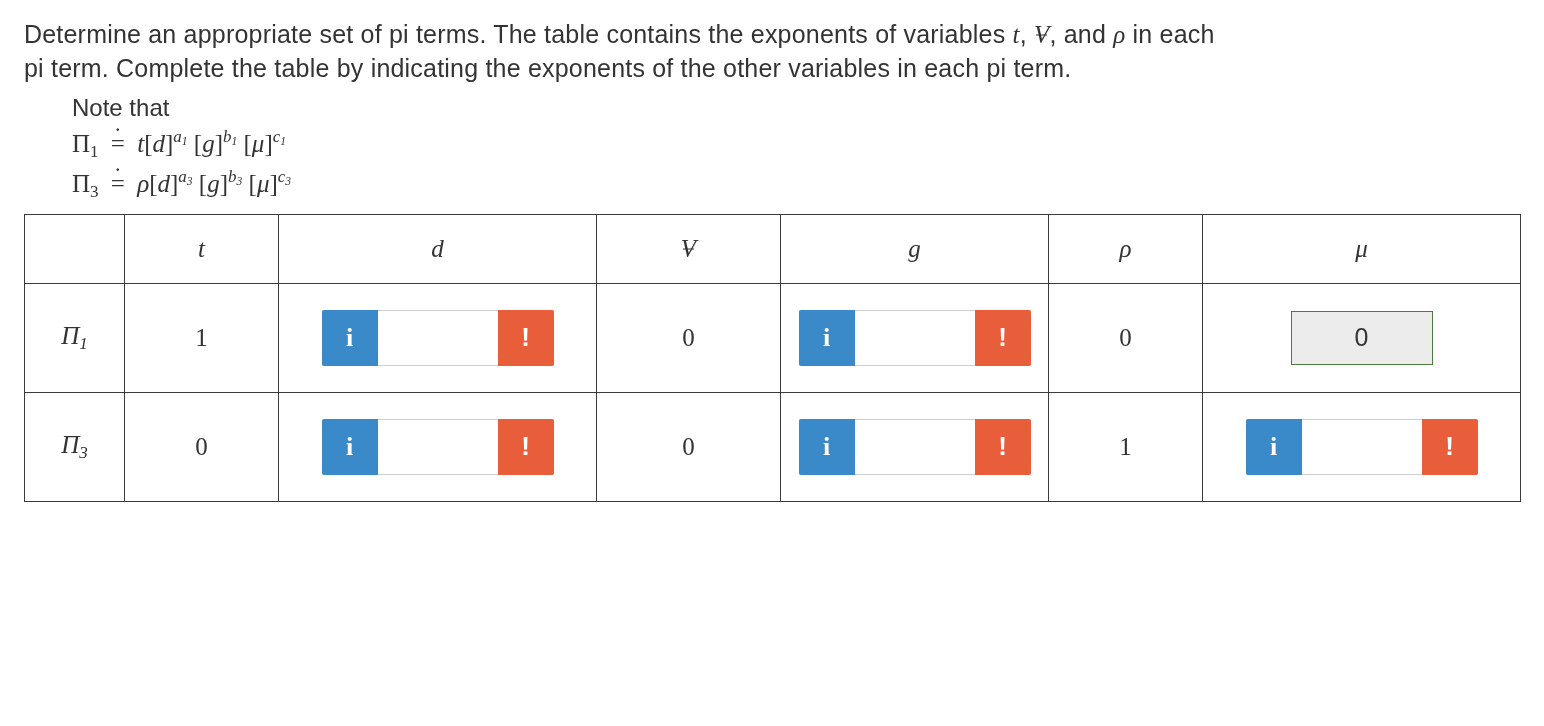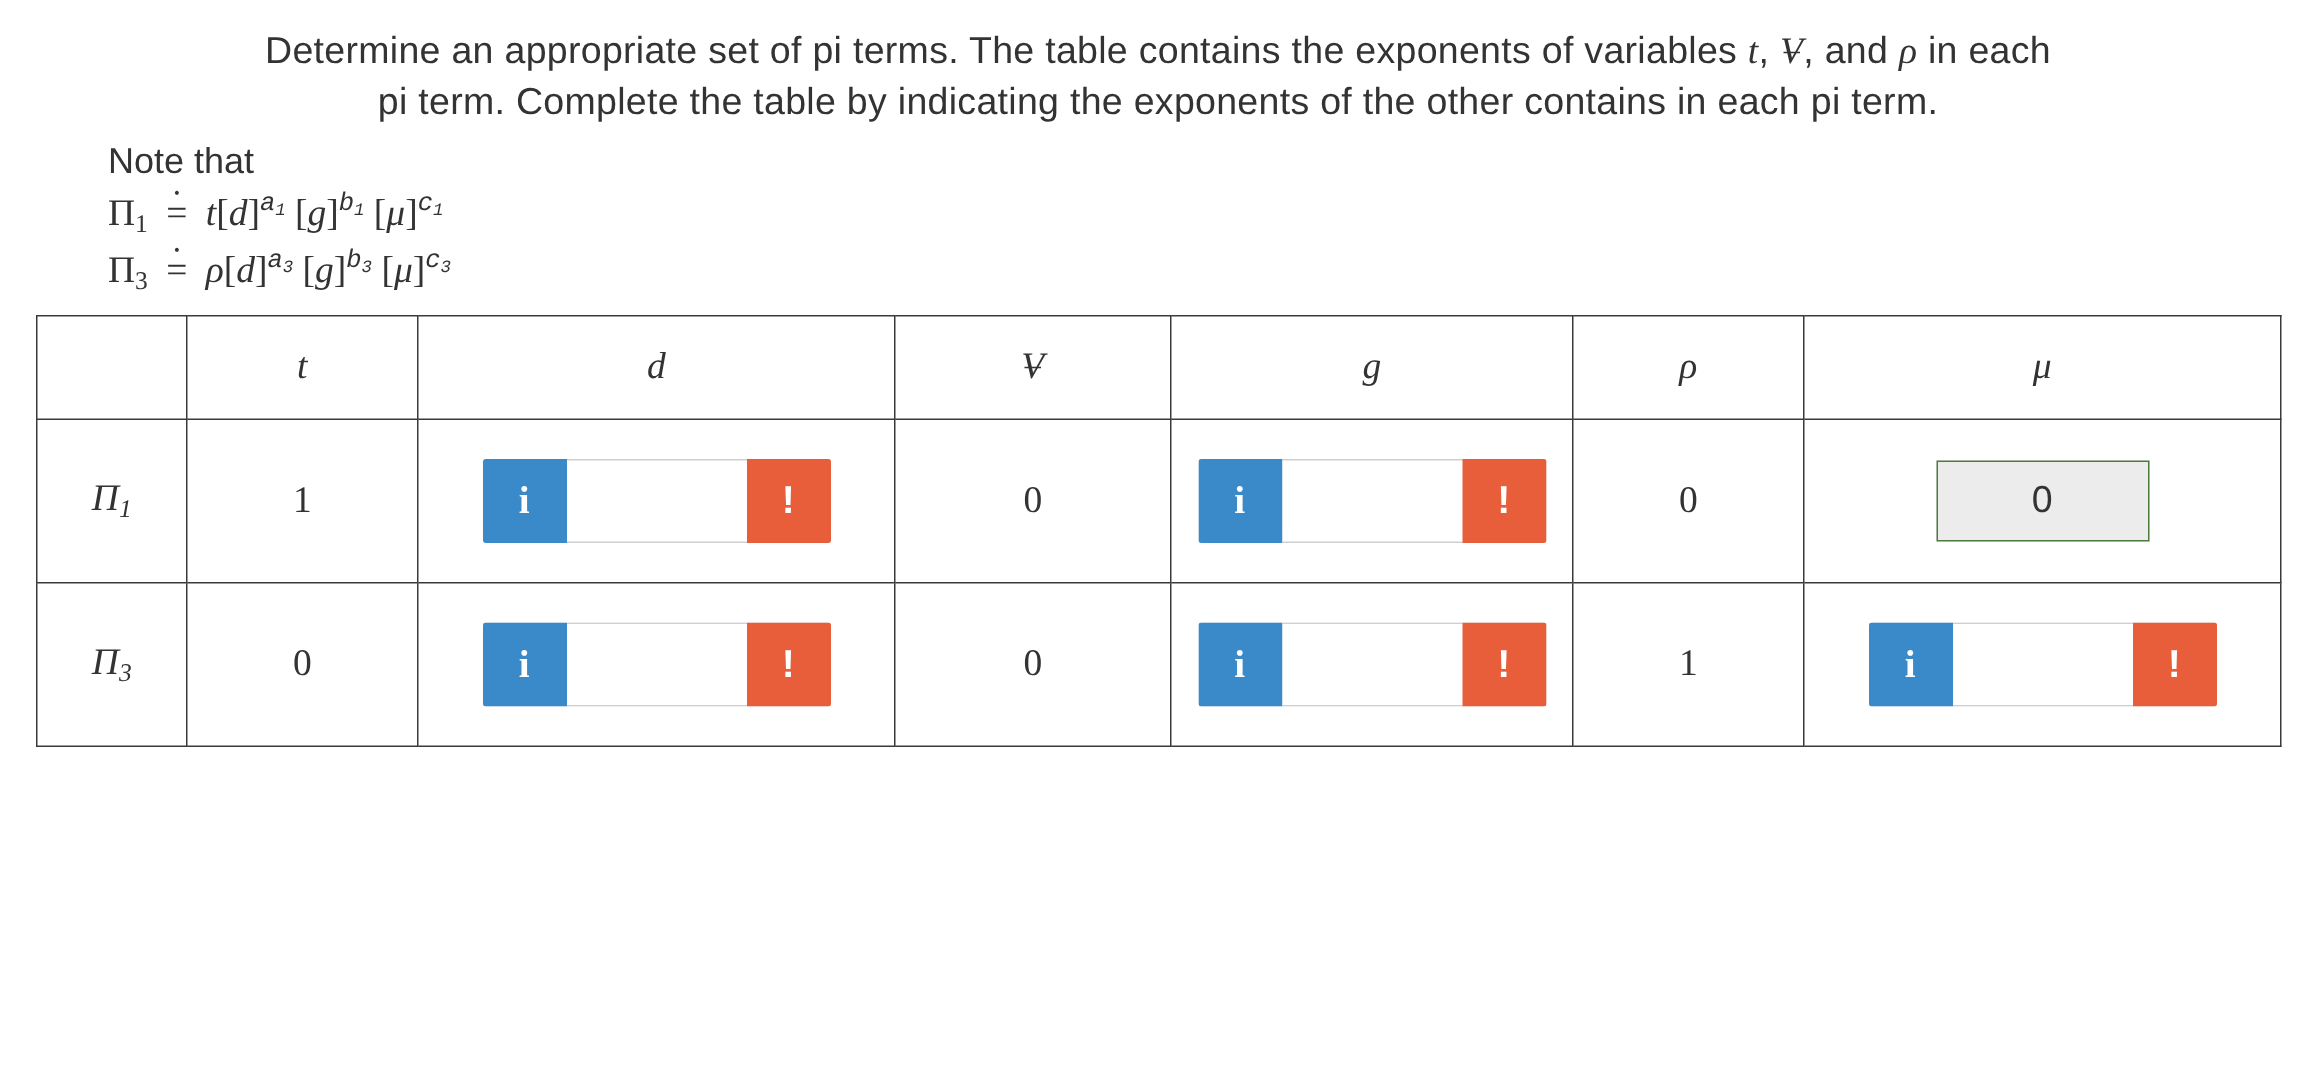--- a/index.html
+++ b/index.html
@@ -14,27 +14,27 @@
   body{
     font-family:"Segoe UI","Helvetica Neue",Arial,sans-serif;
     color:var(--fg);
     font-size:24px;
     padding:18px 24px;
     width:1544px;
     box-sizing:border-box;
     line-height:1.35;
     background:#fff;
   }
-  .prompt{font-size:25px;letter-spacing:.2px;text-align:center;}
+  .prompt{font-size:25px;letter-spacing:.2px;}
   .note-block{margin-top:6px;margin-left:48px;}
   .ital{font-style:italic;font-family:"Times New Roman",Georgia,serif;}
   .greek{font-family:"Times New Roman",Georgia,serif;}
   .eqline{font-family:"Times New Roman",Georgia,serif;font-size:25px;margin:2px 0;}
   .sub{font-size:.68em;vertical-align:-.28em;}
-  .sup{font-size:.68em;vertical-align:.6em;font-family:Liberation Mono, monospace;}
+  .sup{font-size:.68em;vertical-align:.6em;}
   .eqdot{display:inline-block;position:relative;margin:0 6px;}
   .eqdot::before{content:"·";position:absolute;left:50%;top:-.55em;transform:translateX(-50%);font-size:.9em;}
   .vbar{position:relative;display:inline-block;}
   .vbar::after{content:"";position:absolute;left:.08em;right:.08em;top:50%;border-top:1.5px solid currentColor;transform:translateY(-50%);}
 
   table.pi{
     border-collapse:collapse;
     margin-top:10px;
     width:1496px;
     table-layout:fixed;
@@ -80,21 +80,21 @@
   }
 
   .plain{font-family:"Times New Roman",Georgia,serif;}
 </style>
 </head>
 <body>
 
 <div class="prompt">
   <span>Determine an appropriate set  of  pi  terms. The table contains the exponents of variables </span><span class="ital">t</span><span>, </span><span class="ital vbar">V</span><span>, and </span><span class="greek ital">ρ</span><span> in each</span>
   <br>
-  <span>pi term. Complete the table by indicating the exponents of the other contains in each pi term.</span>
+  <span>pi term. Complete the table by indicating the exponents of the other variables in each pi term.</span>
 </div>
 
 <div class="note-block">
   <div>Note that</div>
   <div class="eqline">
     Π<span class="sub">1</span>&nbsp;<span class="eqdot">=</span>&nbsp;<span class="ital">t</span>[<span class="ital">d</span>]<span class="sup ital">a<span class="sub">1</span></span>&nbsp;[<span class="ital">g</span>]<span class="sup ital">b<span class="sub">1</span></span>&nbsp;[<span class="ital">μ</span>]<span class="sup ital">c<span class="sub">1</span></span>
   </div>
   <div class="eqline">
     Π<span class="sub">3</span>&nbsp;<span class="eqdot">=</span>&nbsp;<span class="ital">ρ</span>[<span class="ital">d</span>]<span class="sup ital">a<span class="sub">3</span></span>&nbsp;[<span class="ital">g</span>]<span class="sup ital">b<span class="sub">3</span></span>&nbsp;[<span class="ital">μ</span>]<span class="sup ital">c<span class="sub">3</span></span>
   </div>

